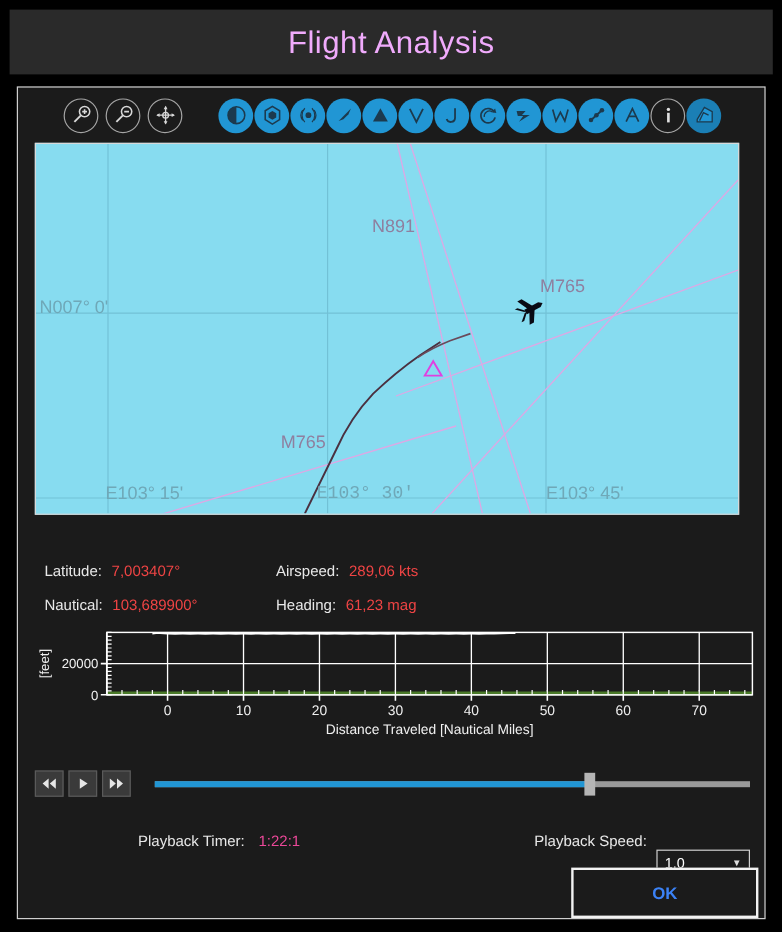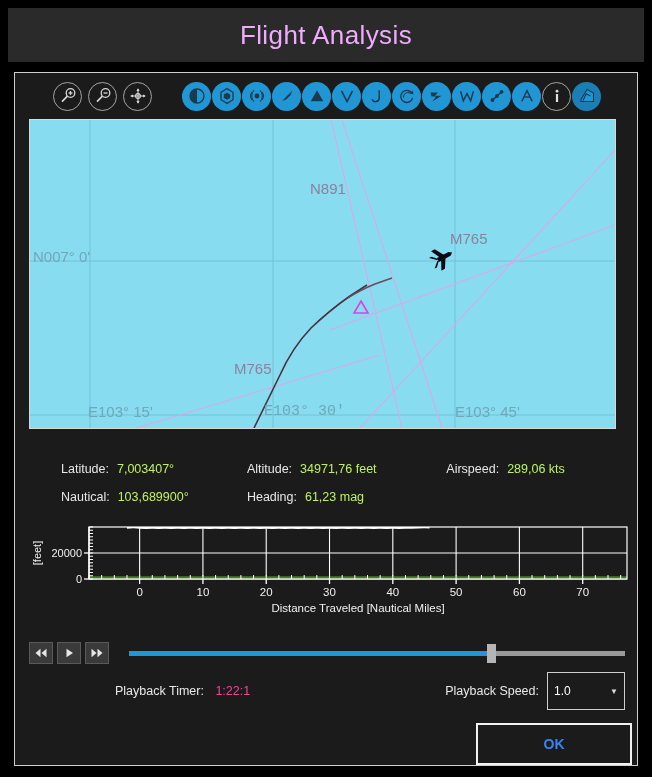--- a/index.html
+++ b/index.html
@@ -31,24 +31,24 @@
 
   
   .mapwrap{position:absolute;left:14px;top:46px;width:587px;height:310px;
            border:1px solid #d8d8d8;box-sizing:border-box;background:#87dcf0;overflow:hidden;}
   .mapsvg{position:absolute;left:0;top:0;}
   .maplabel{position:absolute;font-size:15px;color:#8f7f9f;pointer-events:none;white-space:nowrap;}
   .maplabel.grid{color:#6fa8b8;}
 
   
   .readouts{position:absolute;left:0;top:382px;width:624px;}
-  .row{display:flex;height:28px;align-items:center;font-size:12.5px;margin-left:24px;}
+  .row{display:flex;height:28px;align-items:flex-end;font-size:12.5px;}
   .fld{display:flex;align-items:baseline;}
   .fld .lbl{color:#e8e8e8;}
-  .fld .val{color:#bef264;margin-left:8px;}
+  .fld .val{color:#ef4444;margin-left:8px;}
   .c1{width:215px;padding-left:22px;box-sizing:border-box;}
   .c2{width:207px;}
   .c3{width:200px;}
 
   
   .chartbox{position:absolute;left:0;top:450px;width:624px;height:100px;}
   .chartsvg{display:block;}
 
   
   .playback{position:absolute;left:0;top:565px;width:624px;height:70px;}
@@ -57,23 +57,23 @@
         margin-right:4px;display:flex;align-items:center;justify-content:center;cursor:pointer;
         box-sizing:border-box;}
   .slider{position:relative;flex:1;height:18px;margin-left:16px;display:flex;align-items:center;cursor:pointer;}
   .strack{position:absolute;left:0;right:0;height:5px;background:#9a9a9a;}
   .sfill{position:absolute;left:0;height:5px;background:#2196d4;width:73%;}
   .sthumb{position:absolute;left:72%;width:9px;height:19px;background:#b5b5b5;}
   .pbrow2{position:absolute;left:0;top:34px;width:624px;display:flex;align-items:center;font-size:12.5px;}
   .pt{margin-left:100px;}
   .pt .val{margin-left:8px;color:#ec4899;}
   .ps{margin-left:auto;margin-right:14px;display:flex;align-items:center;}
-  .select{margin-left:8px;width:78px;height:38px;border:1px solid #cfcfcf;background:#1b1b1b;
+  .select{margin-left:8px;width:78px;height:22px;border:1px solid #cfcfcf;background:#1b1b1b;
           display:flex;align-items:center;justify-content:space-between;
-          padding:0 6px;box-sizing:border-box;font-size:12px;color:#fff;cursor:pointer;}
+          padding:0 6px;box-sizing:border-box;font-size:12px;color:#fff;cursor:pointer;margin-top:36px;}
   .caret{font-size:8px;color:#ddd;}
 
   
   .okbtn{position:absolute;left:476px;top:723px;width:156px;height:42px;
          background:#1b1b1b;border:2px solid #f2f2f2;box-sizing:border-box;
          display:flex;align-items:center;justify-content:center;
          color:#3b82f6;font-size:14px;font-weight:bold;cursor:pointer;}
 </style>
 </head>
 <body>
@@ -262,24 +262,20 @@
       <div class="maplabel grid" style="left:58px;top:283px;">E103° 15'</div>
       <div class="maplabel grid" style="left:234px;top:283px;font-family:Liberation Mono, monospace;">E103° 30'</div>
       <div class="maplabel grid" style="left:425px;top:283px;">E103° 45'</div>
     </div>
 
     <div class="readouts">
       <div class="row">
         <div class="fld c1">
           <span class="lbl">Latitude:</span>
           <span class="val">7,003407°</span>
-        </div>
-        <div class="fld c2">
-          <span class="lbl">Altitude:</span>
-          <span class="val">34971,76 feet</span>
         </div>
         <div class="fld c3">
           <span class="lbl">Airspeed:</span>
           <span class="val">289,06 kts</span>
         </div>
       </div>
       <div class="row">
         <div class="fld c1">
           <span class="lbl">Nautical:</span>
           <span class="val">103,689900°</span>

